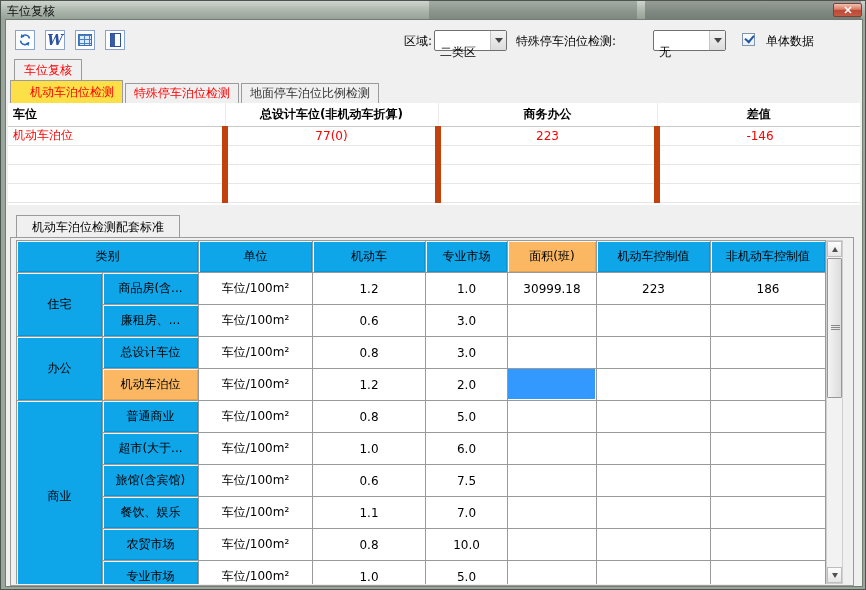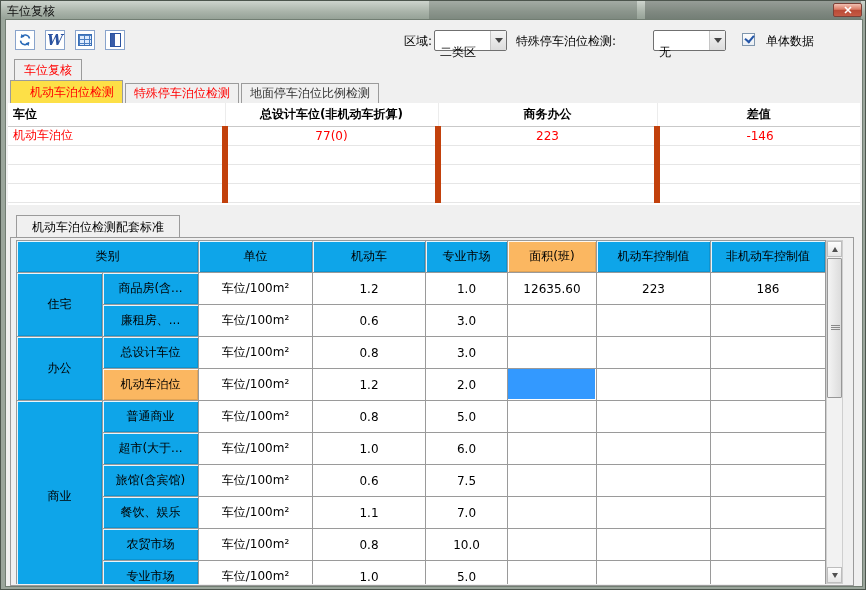--- a/index.html
+++ b/index.html
@@ -231,21 +231,21 @@
           <th class="orange">面积(班)</th>
           <th>机动车控制值</th>
           <th>非机动车控制值</th>
         </tr>
         <tr>
           <td class="hdr" rowspan="2">住宅</td>
           <td class="hdr">商品房(含...</td>
           <td>车位/100m²</td>
           <td>1.2</td>
           <td>1.0</td>
-          <td>12635.60</td>
+          <td>30999.18</td>
           <td>223</td>
           <td>186</td>
         </tr>
         <tr>
           <td class="hdr">廉租房、...</td>
           <td>车位/100m²</td>
           <td>0.6</td>
           <td>3.0</td>
           <td></td>
           <td></td>

